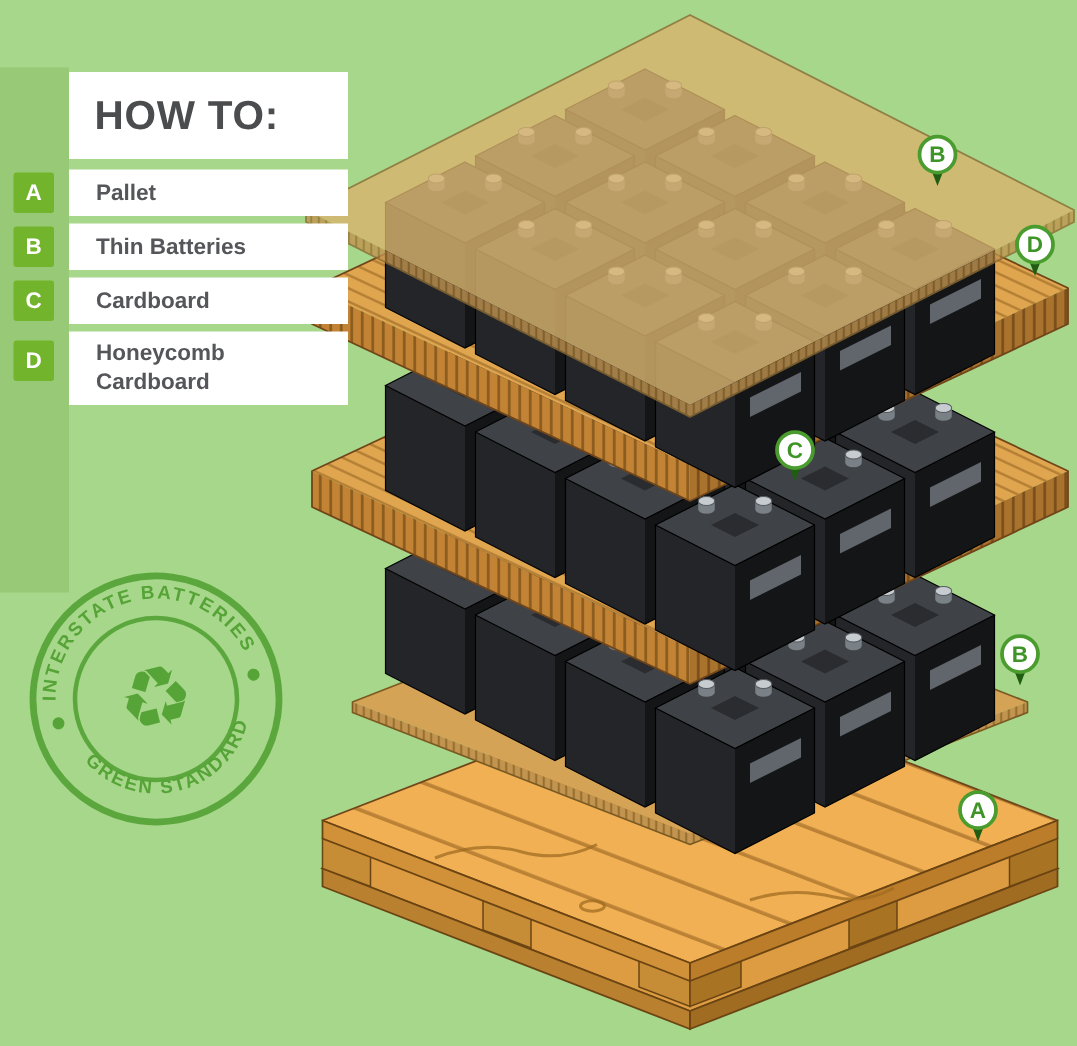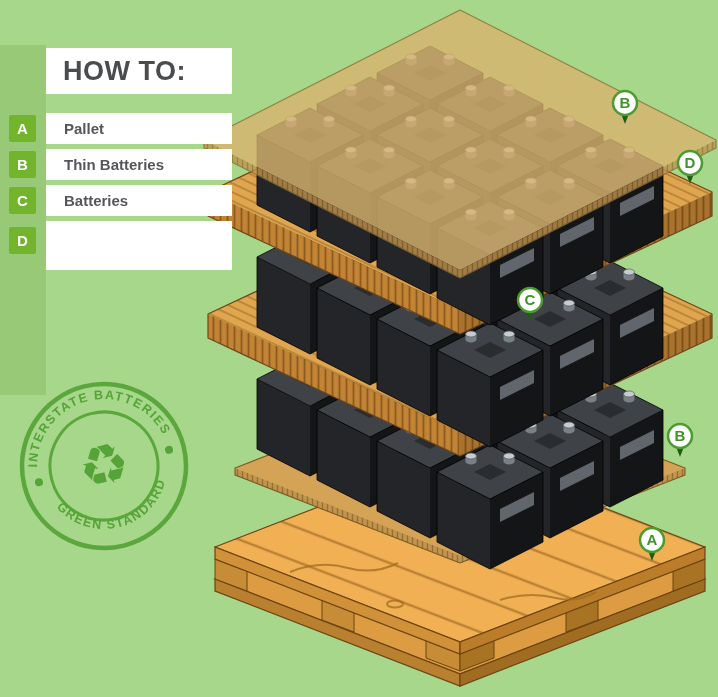--- a/index.html
+++ b/index.html
@@ -9,21 +9,21 @@
     font-family:"Liberation Sans",sans-serif;
   }
   .stage{position:absolute;inset:0;}
   #scene{position:absolute;left:0;top:0;z-index:1;}
   
   .left-strip{
     position:absolute;left:0;top:45px;width:46px;height:350px;
     background:#98c976;z-index:2;
   }
   .header-panel{
-    position:absolute;left:46px;top:48px;width:186px;height:46px;
+    position:absolute;left:46px;top:48px;width:186px;height:58px;
     background:#fff;display:flex;align-items:center;z-index:3;
     box-sizing:border-box;padding-left:17px;
   }
   .header-panel h1{
     margin:0;font-size:27px;font-weight:bold;color:#4b4c4e;letter-spacing:.5px;
   }
   .row{
     position:absolute;left:46px;width:186px;background:#fff;z-index:3;
     display:flex;align-items:center;box-sizing:border-box;padding-left:18px;
     font-weight:bold;font-size:15px;color:#55565a;
@@ -239,24 +239,25 @@
   <div class="row" id="rowA">
     <span class="key">A</span>
     <span class="lbl">Pallet</span>
   </div>
   <div class="row" id="rowB">
     <span class="key">B</span>
     <span class="lbl">Thin Batteries</span>
   </div>
   <div class="row" id="rowC">
     <span class="key">C</span>
-    <span class="lbl">Batteries</span>
+    <span class="lbl">Cardboard</span>
   </div>
   <div class="row" id="rowD">
     <span class="key">D</span>
+    <span class="lbl">Honeycomb Cardboard</span>
   </div>
 
   <div class="stamp">
     <svg width="176" height="176" viewBox="0 0 176 176">
       <g fill="none" stroke="#56a437" opacity="0.93">
         <circle cx="88" cy="88" r="82" stroke-width="4.5"></circle>
         <circle cx="88" cy="88" r="54" stroke-width="3"></circle>
       </g>
       <defs>
         <path id="arcT" d="M 21,88 A 67,67 0 0 1 155,88"></path>

